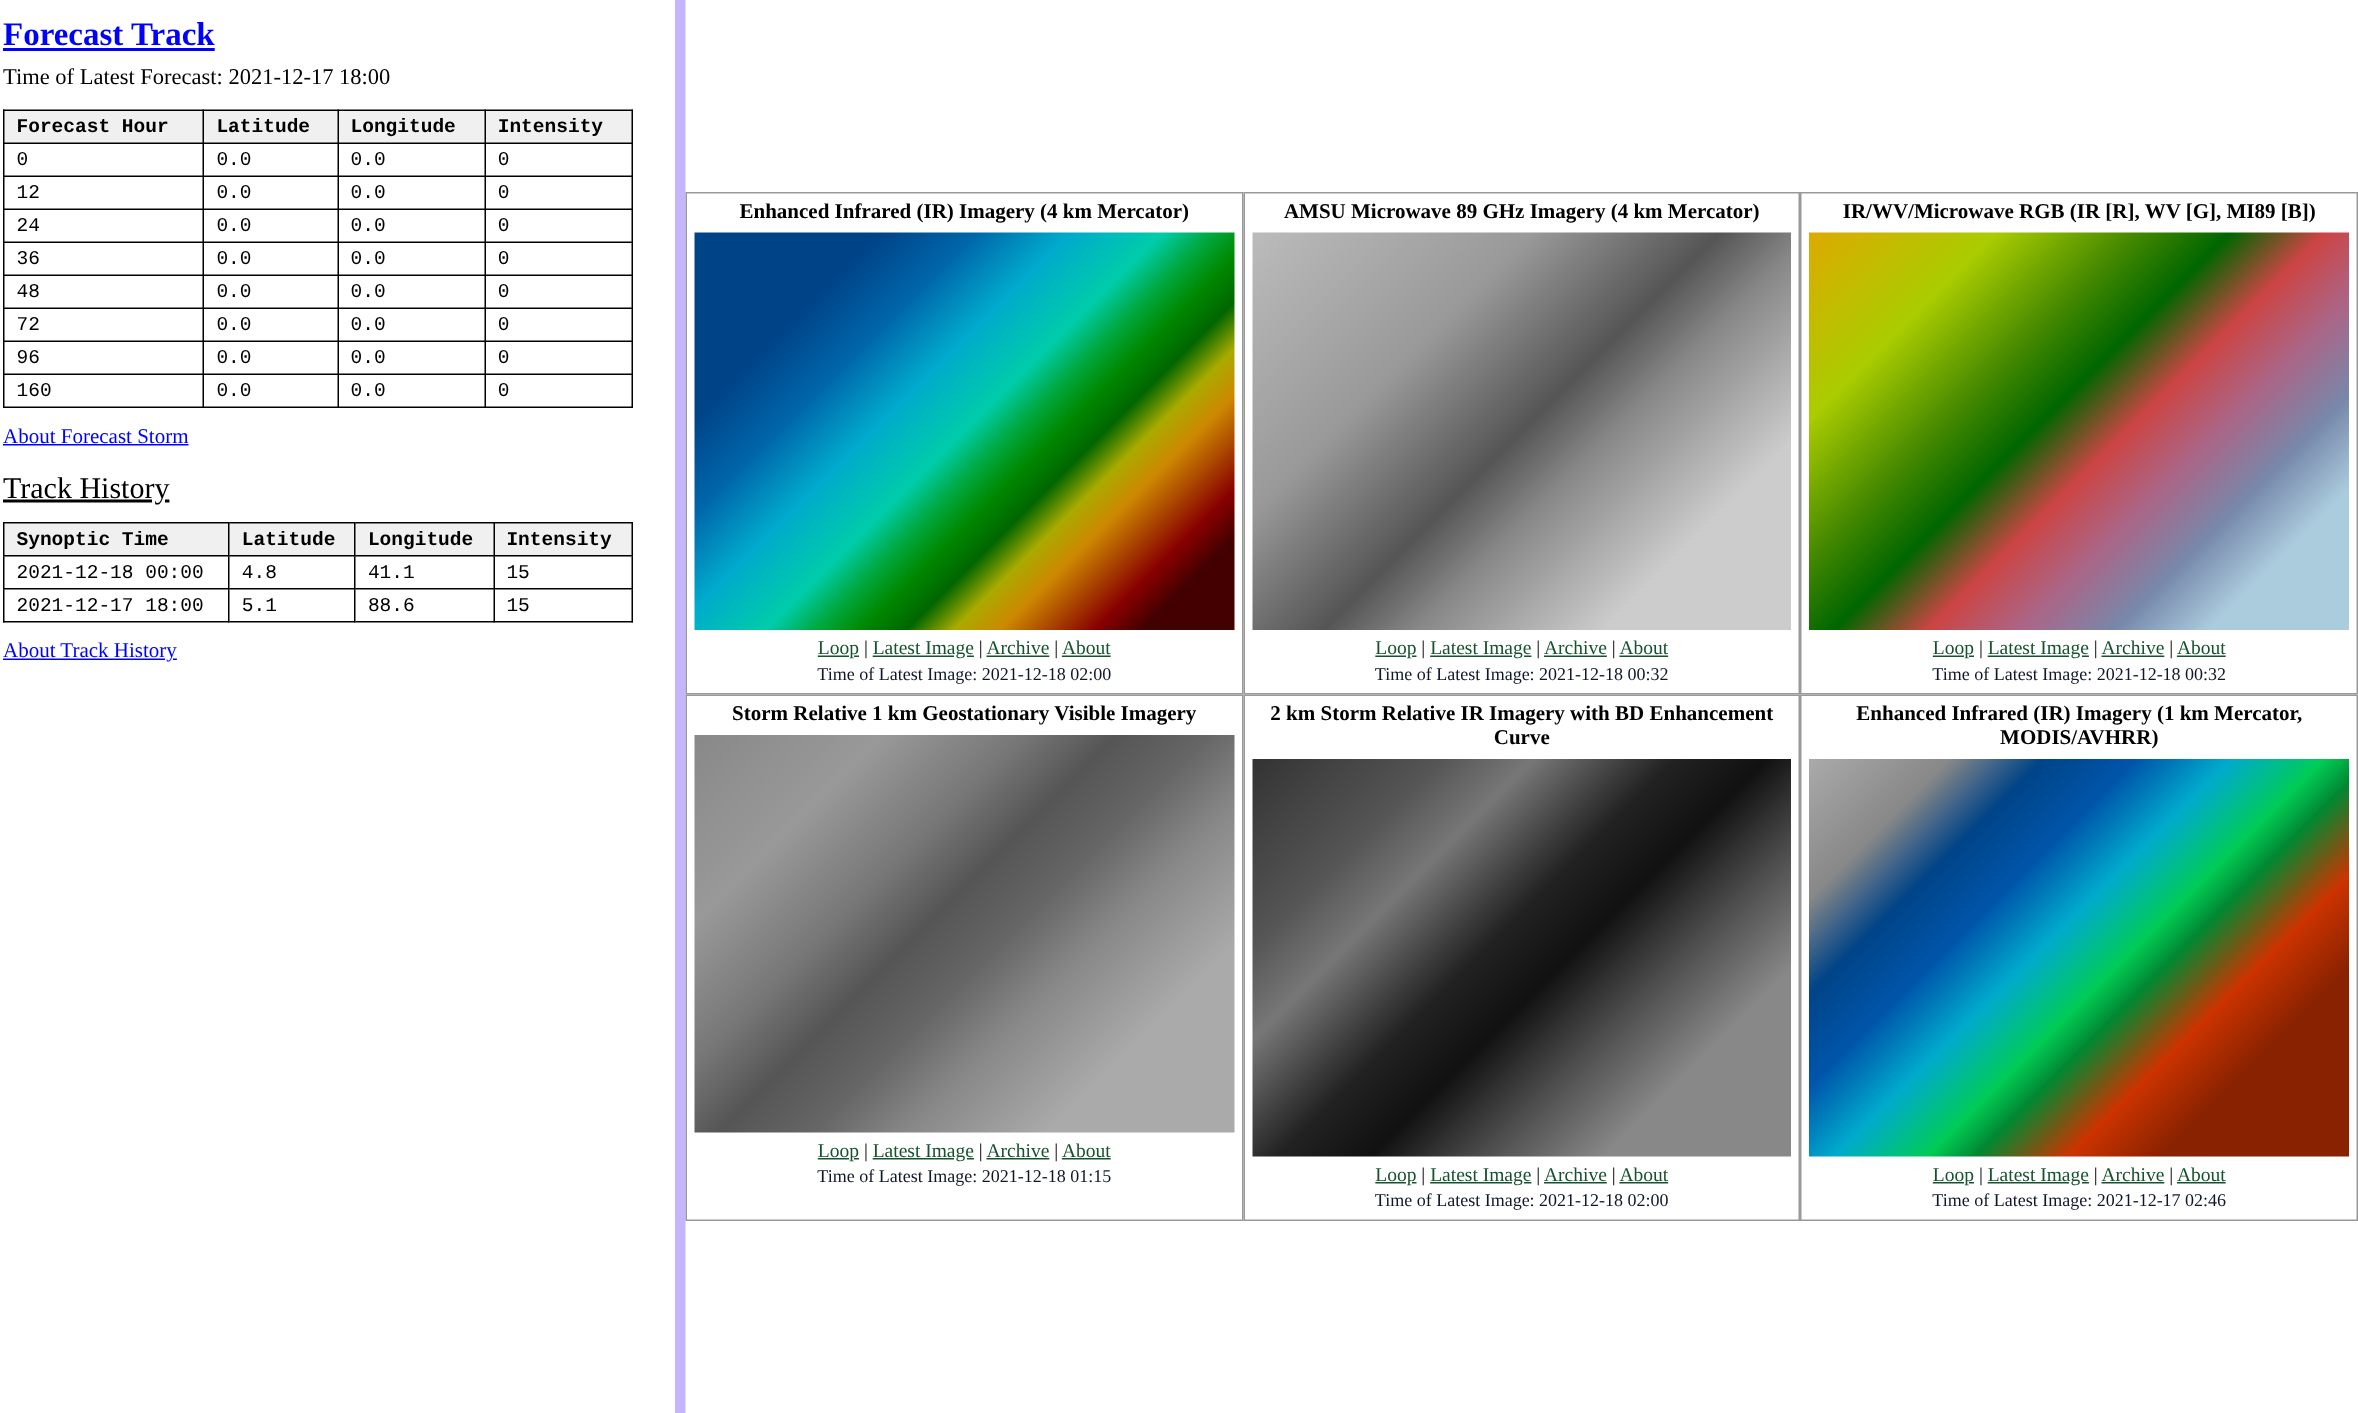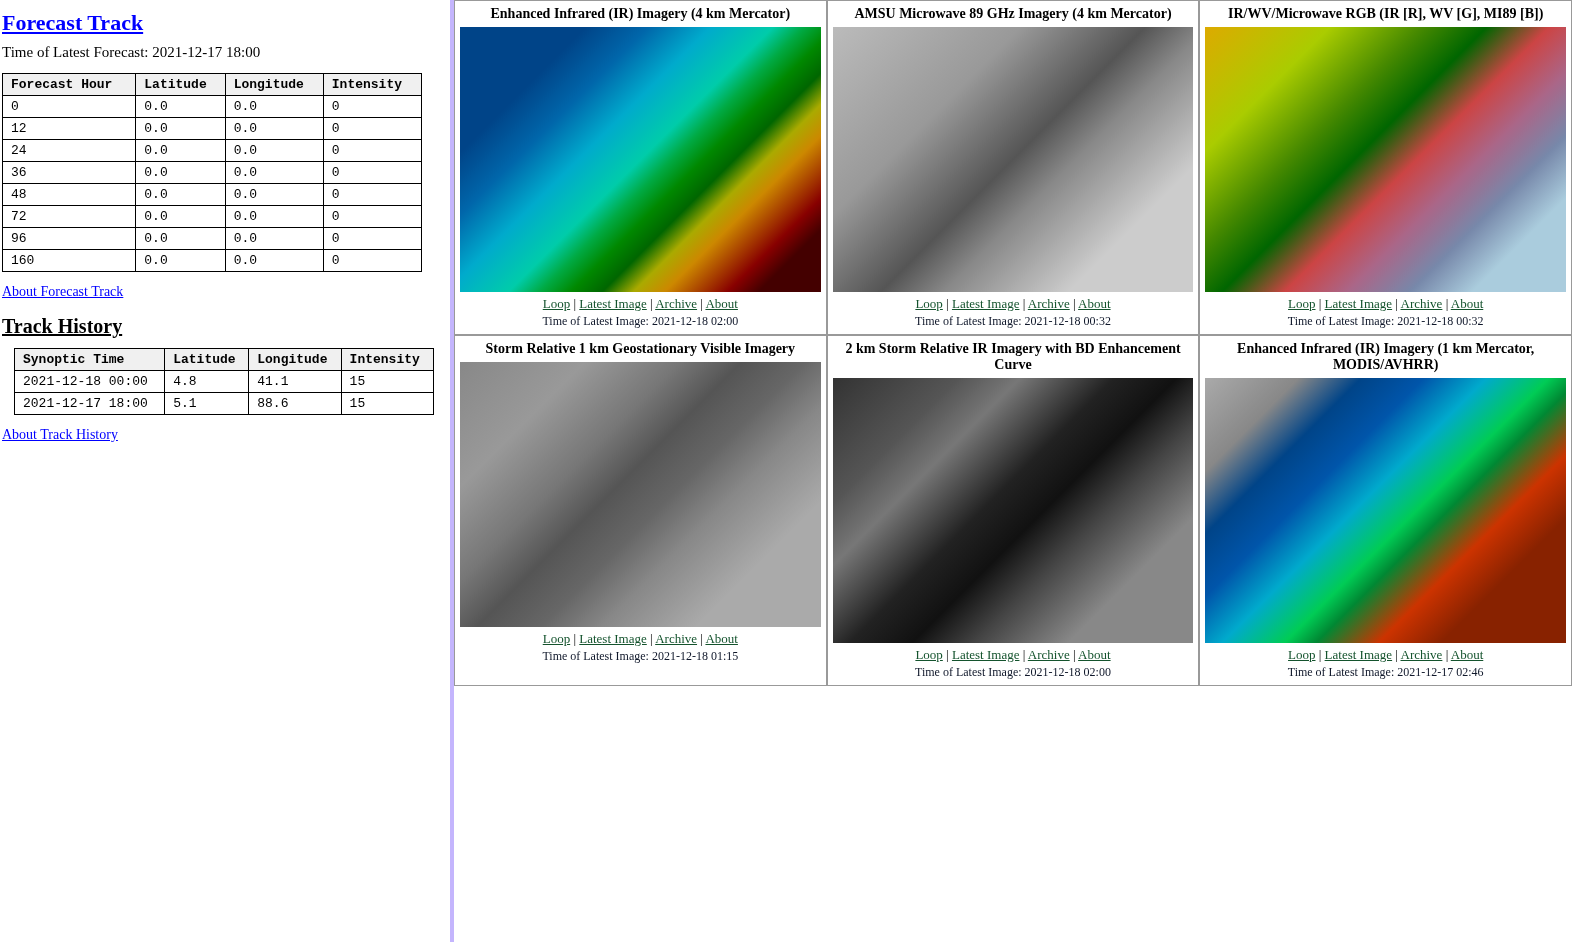--- a/index.html
+++ b/index.html
@@ -1,34 +1,34 @@
 <!DOCTYPE html>
 <html><head>
   <meta charset="utf-8">
   <style>
     * { margin: 0; padding: 0; box-sizing: border-box; }
     body { font-family: Times New Roman, serif; font-size: 14px; background: #fff; color: #000; }
     a { color: #00f; text-decoration: underline; }
     .page-wrapper { display: flex; width: 1572px; min-height: 942px; }
     .left-panel { width: 450px; padding: 10px 2px; flex-shrink: 0; }
-    .right-panel { flex: 1; display: flex; flex-direction: column; border-left: 4px solid #c4b5fd; }
+    .right-panel { flex: 1; display: flex; flex-direction: column; border-left: 7px solid #c4b5fd; justify-content: center; }
     
     
     .forecast-track-title { font-size: 22px; font-weight: bold; text-decoration: underline; color: #00f; margin-bottom: 8px; }
     .latest-forecast-time { font-size: 15px; font-weight: normal; margin-bottom: 12px; }
     
     table { border-collapse: collapse; margin-bottom: 12px; }
     table th, table td { border: 1px solid #000; padding: 3px 8px; text-align: left; font-size: 13px; font-family: Liberation Mono, monospace; }
     table th { background: #f0f0f0; }
     
     .forecast-table { width: 420px; }
-    .track-history-table { width: 420px; margin-left: 12px; }
+    .track-history-table { width: 420px; }
     
     .link-section { margin: 6px 0; }
-    .track-history-title { font-size: 20px; font-weight: bold; text-decoration: underline; margin: 15px 0 10px 0; }
+    .track-history-title { font-size: 20px; font-weight: normal; text-decoration: underline; margin: 15px 0 10px 0; }
     
     
     .imagery-grid { display: grid; grid-template-columns: repeat(3, 1fr); grid-template-rows: auto auto; }
     .imagery-cell { border: 1px solid #999; padding: 5px; display: flex; flex-direction: column; align-items: center; }
     .imagery-cell-title { font-size: 14px; font-weight: bold; text-align: center; margin-bottom: 5px; }
     .imagery-links { font-size: 13px; margin-top: 4px; text-align: center; }
     .imagery-links a { color: #14532d; }
     .imagery-links span { color: #000; }
     .imagery-time { font-size: 12px; color: #0f172a; margin-top: 2px; text-align: center; }
     
@@ -115,21 +115,21 @@
           <tr>
             <td>160</td>
             <td>0.0</td>
             <td>0.0</td>
             <td>0</td>
           </tr>
         </tbody>
     </table>
 
     <div class="link-section">
-      <a href="#">About Forecast Track</a>
+      <a href="#">About Forecast Storm</a>
     </div>
 
     <div class="track-history-title">Track History</div>
 
     <table class="track-history-table">
       <thead>
         <tr>
           <th>Synoptic Time</th>
           <th>Latitude</th>
           <th>Longitude</th>

